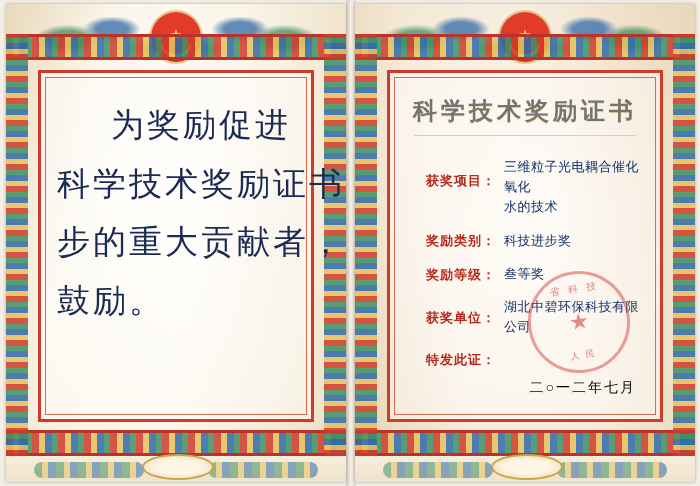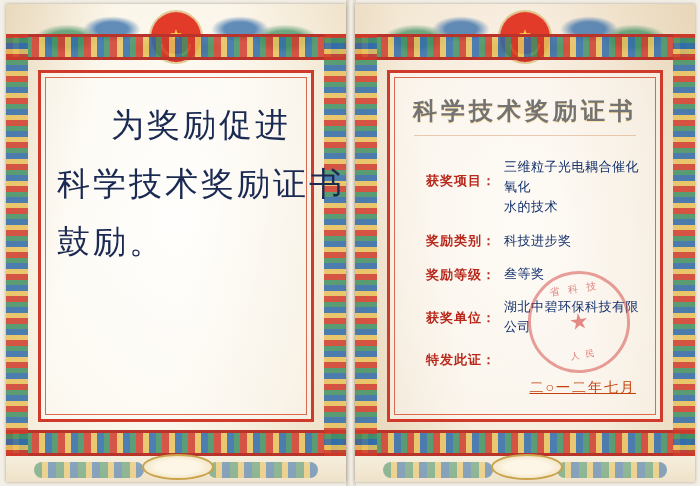--- a/index.html
+++ b/index.html
@@ -212,23 +212,22 @@
     padding-left: 8px;
     letter-spacing: 0.5px;
   }
   .field-value.wide-line { line-height: 1.55; margin-top: 14px; }
 
   .date-line {
     position: absolute;
     right: 24px;
     bottom: 22px;
     font-size: 14px;
-    color: #c2410c;
+    color: #000000;
     letter-spacing: 2px;
-    text-decoration: underline;
   }
 
   
   .seal {
     position: absolute;
     right: 30px;
     bottom: 46px;
     width: 96px; height: 96px;
     border-radius: 50%;
     border: 3px solid rgba(205,45,40,0.62);
@@ -323,20 +322,21 @@
       <div class="band-line t"></div>
       <div class="band-line b"></div>
     </div>
     <div class="side-band l"></div>
     <div class="side-band r"></div>
 
     <div class="inner-frame">
       <div class="hand-text">
         <span class="ln indent">为奖励促进</span>
         <span class="ln">科学技术奖励证书</span>
+        <span class="ln">步的重大贡献者，</span>
         <span class="ln">鼓励。</span>
       </div>
     </div>
 
     <div class="bottom-orn">
       <div class="wing l"></div>
       <div class="wing r"></div>
       <div class="medallion"></div>
     </div>
   </div>

